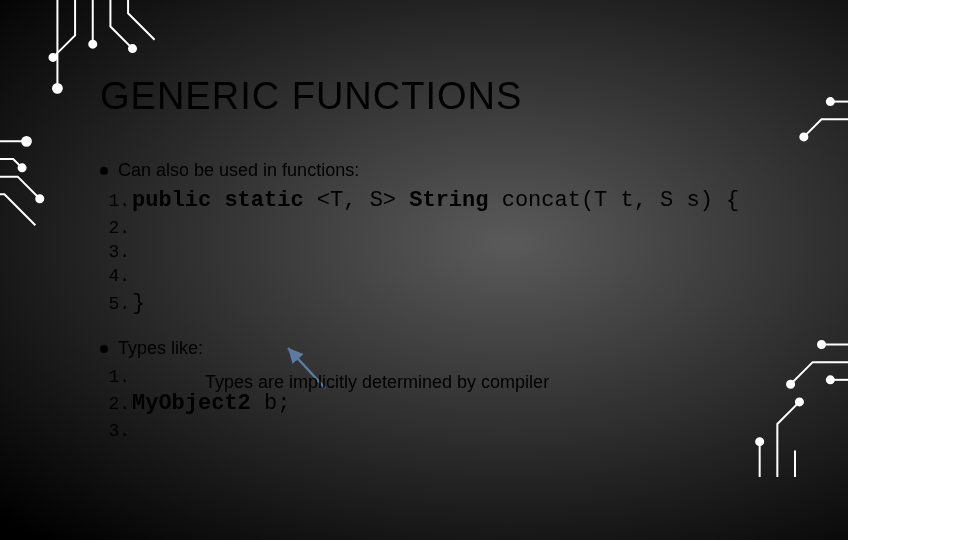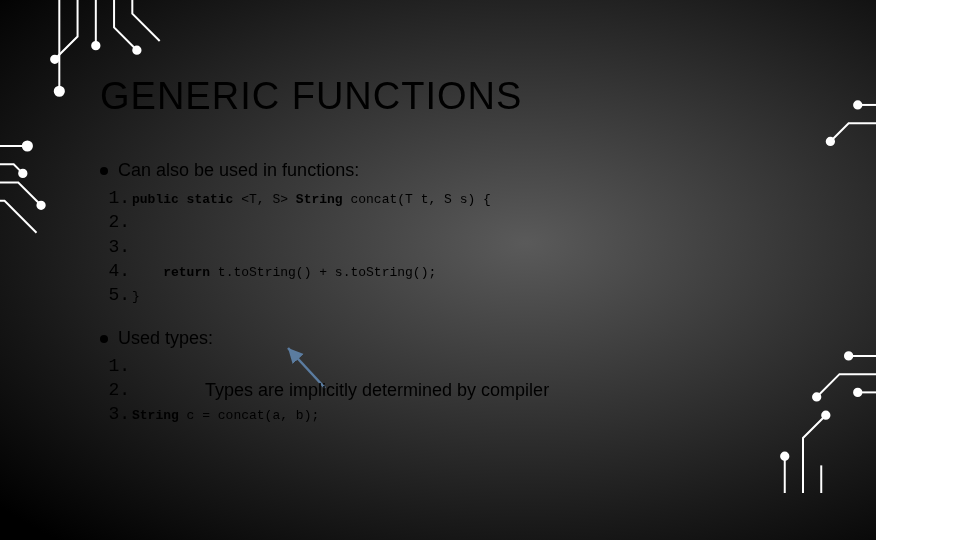--- a/index.html
+++ b/index.html
@@ -9,21 +9,20 @@
     height: 540px;
     overflow: hidden;
     font-family: Arial, Helvetica, sans-serif;
   }
   .slide {
     position: relative;
     width: 848px;
     height: 540px;
     background: radial-gradient(ellipse 700px 400px at 60% 45%, #5a5a5a 0%, #3a3a3a 35%, #1a1a1a 70%, #000 100%);
     color: #000;
-    padding-left: 28px;
   }
   .decor {
     position: absolute;
     inset: 0;
     pointer-events: none;
   }
   .decor path, .decor line, .decor circle {
     stroke: #fff;
     vector-effect: non-scaling-stroke;
   }
@@ -75,28 +74,28 @@
   .num {
     font-family: "Courier New", monospace;
     font-size: 18px;
     width: 30px;
     flex: 0 0 30px;
     text-align: right;
     padding-right: 2px;
   }
   .code {
     font-family: "Courier New", monospace;
-    font-size: 13px;
+    font-size: 22px;
     white-space: pre;
   }
   .b { font-weight: bold; }
   .annotation {
     position: absolute;
     left: 205px;
-    top: 380px;
+    top: 372px;
     font-size: 18px;
   }
   .arrow {
     position: absolute;
     left: 280px;
     top: 343px;
     width: 60px;
     height: 50px;
   }
 </style>
@@ -160,44 +159,43 @@
           <span class="code"><span class="b">public static </span><span>&lt;T, S&gt; </span><span class="b">String </span><span>concat(T t, S s) {</span></span>
         </li>
         <li>
           <span class="num">2.</span>
         </li>
         <li>
           <span class="num">3.</span>
         </li>
         <li>
           <span class="num">4.</span>
-          <span class="code"><span class="b">    return </span><span>t.toString() + s.toString();</span></span>
         </li>
         <li>
           <span class="num">5.</span>
           <span class="code">}</span>
         </li>
       </ol>
     </div>
 
     <div class="code-block">
       <div class="bullet-line">
         <span class="dot"></span>
-        <span>Used types:</span>
+        <span>Types like:</span>
       </div>
       <ol class="ol">
         <li>
           <span class="num">1.</span>
         </li>
         <li>
           <span class="num">2.</span>
+          <span class="code"><span class="b">MyObject2 </span><span>b;</span></span>
         </li>
         <li>
           <span class="num">3.</span>
-          <span class="code"><span class="b">String </span><span>c = concat(a, b);</span></span>
         </li>
       </ol>
     </div>
 
   </div>
 
   <svg class="arrow" viewBox="0 0 60 50">
     <defs>
       <marker id="ah" markerWidth="8" markerHeight="8" refX="6" refY="3" orient="auto">
         <path d="M0,0 L6,3 L0,6 Z" fill="#5b7ca0"></path>

